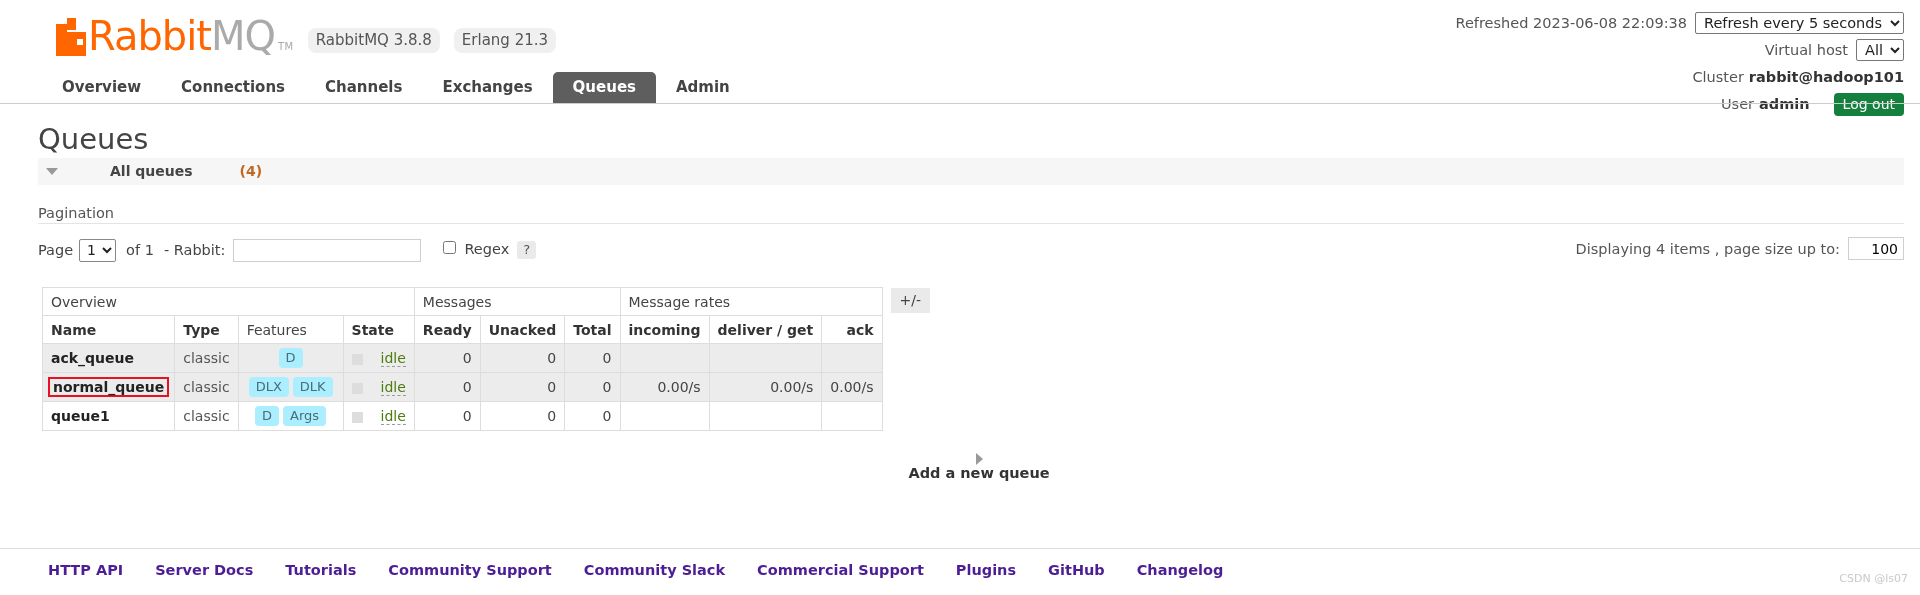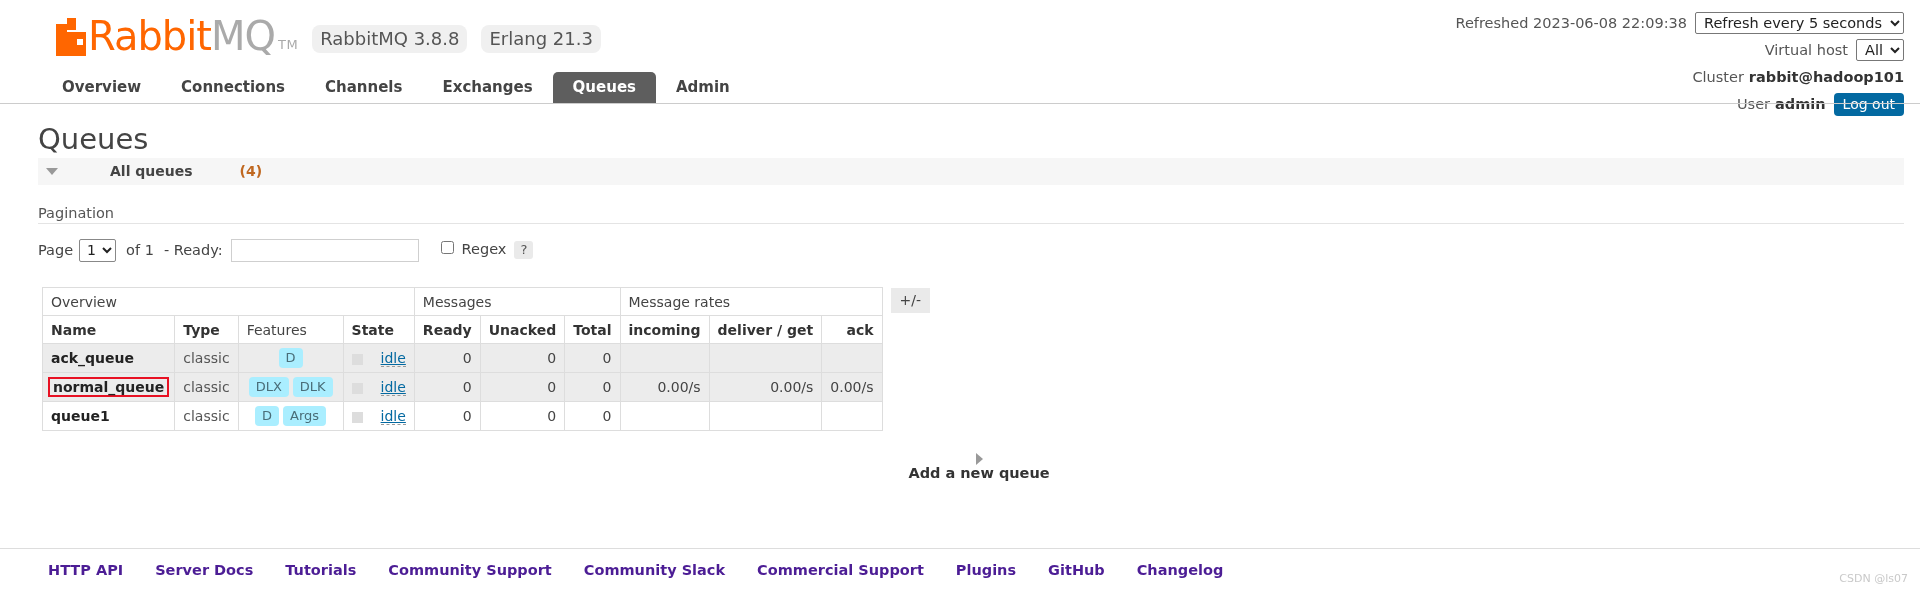--- a/index.html
+++ b/index.html
@@ -45,27 +45,27 @@
     font-family: "DejaVu Sans", "Liberation Sans", sans-serif;
     font-size: 40px; color: #ff6600; letter-spacing: -1px;
     line-height: 40px; font-weight: 400;
   }
   .logo-mq {
     font-family: "DejaVu Sans", "Liberation Sans", sans-serif;
     font-size: 40px; color: #aaaaaa; letter-spacing: -1px;
     line-height: 40px; font-weight: 400;
   }
   .logo-tm {
-    font-size: 13px; color: #aaaaaa; margin-left: 3px;
+    font-size: 10px; color: #aaaaaa; margin-left: 3px;
     padding-bottom: 4px; letter-spacing: 0.5px;
   }
 
   .version-pill {
     background: #f0f0f0; color: #555555;
-    font-size: 18px; padding: 3px 8px 4px 8px;
+    font-size: 15px; padding: 3px 8px 4px 8px;
     border-radius: 8px; margin-left: 14px;
     align-self: flex-end; margin-bottom: 3px; white-space: nowrap;
   }
 
   .header-right {
     position: absolute; right: 16px; top: 12px;
     text-align: right; font-size: 14.5px; color: #555555;
   }
   .hr-row { display: flex; justify-content: flex-end; align-items: center;
             margin-bottom: 5px; height: 22px; }
@@ -73,24 +73,24 @@
 
   select.hr-select {
     font-family: "DejaVu Sans", "Liberation Sans", sans-serif;
     font-size: 14.5px; color: #222222;
     border: 1px solid #777777; background: #ffffff;
     padding: 1px 4px; height: 22px; border-radius: 2px;
   }
   .hr-cluster { font-size: 14.5px; color: #555555; }
   .hr-cluster b, .hr-user b { color: #333333; font-weight: bold; }
   .logout-btn {
-    background: #0369a1; color: #ffffff; border: none;
+    background: #15803d; color: #ffffff; border: none;
     font-family: "DejaVu Sans", "Liberation Sans", sans-serif;
     font-size: 14px; padding: 3px 9px 4px 9px; border-radius: 4px;
-    margin-left: 8px; cursor: pointer;
+    margin-left: 24px; cursor: pointer;
   }
 
   
   .navbar {
     position: absolute; left: 0; top: 74px; right: 0; height: 30px;
     border-bottom: 1px solid #cccccc;
   }
   .nav-inner { position: absolute; left: 42px; bottom: 0; display: flex; }
   .nav-tab {
     font-size: 15px; font-weight: bold; color: #444444;
@@ -200,21 +200,21 @@
     display: inline-block; background: #aaeeff; color: #4a6d78;
     border-radius: 4px; font-size: 13px; padding: 2px 7px 3px 7px;
     margin: 0 2px;
   }
   td.state { white-space: nowrap; }
   .state-box {
     display: inline-block; width: 11px; height: 11px; background: #dddddd;
     vertical-align: middle; margin-right: 18px;
   }
   .state-text {
-    color: #0369a1; border-bottom: 1px dashed #999999; cursor: help; text-decoration: underline;
+    color: #4d7c0f; border-bottom: 1px dashed #999999; cursor: help;
   }
   td.num { text-align: right; color: #444444; white-space: nowrap; }
   tr.alt td { background: #ececec; }
   tr.alt td.features .feat { background: #aaeeff; }
   .plusminus {
     background: #eaeaea; color: #444444; font-size: 14px;
     padding: 3px 8px 4px 8px; margin-left: 8px; margin-top: 1px;
     cursor: pointer; border: 1px solid #eaeaea;
   }
 
@@ -308,28 +308,32 @@
 
     <div class="pagination-label">Pagination</div>
     <div class="pagination-rule"></div>
 
     <div class="pg-row">
       <span class="pg-text">Page</span>
       <select class="pg-select">
         <option>1</option>
       </select>
       <span class="pg-text pg-of">of 1</span>
-      <span class="pg-text pg-filter-label">- Ready:</span>
+      <span class="pg-text pg-filter-label">- Rabbit:</span>
       <input class="pg-filter" type="text" value="" style="">
       <span class="pg-regex-wrap">
         <input class="pg-check" type="checkbox" style="">
         <span class="pg-regex-label">Regex</span>
         <span class="help-badge">?</span>
       </span>
 
+      <span class="pg-right">
+        <span>Displaying 4 items , page size up to:</span>
+        <input class="pg-size" type="text" value="100" style="">
+      </span>
     </div>
 
     <div class="table-wrap">
       <table class="queues">
         <thead>
           <tr id="grp-head">
               <th class="grp" colspan="4">Overview</th>
               <th class="grp" colspan="3">Messages</th>
               <th class="grp" colspan="3">Message rates</th>
             </tr>

